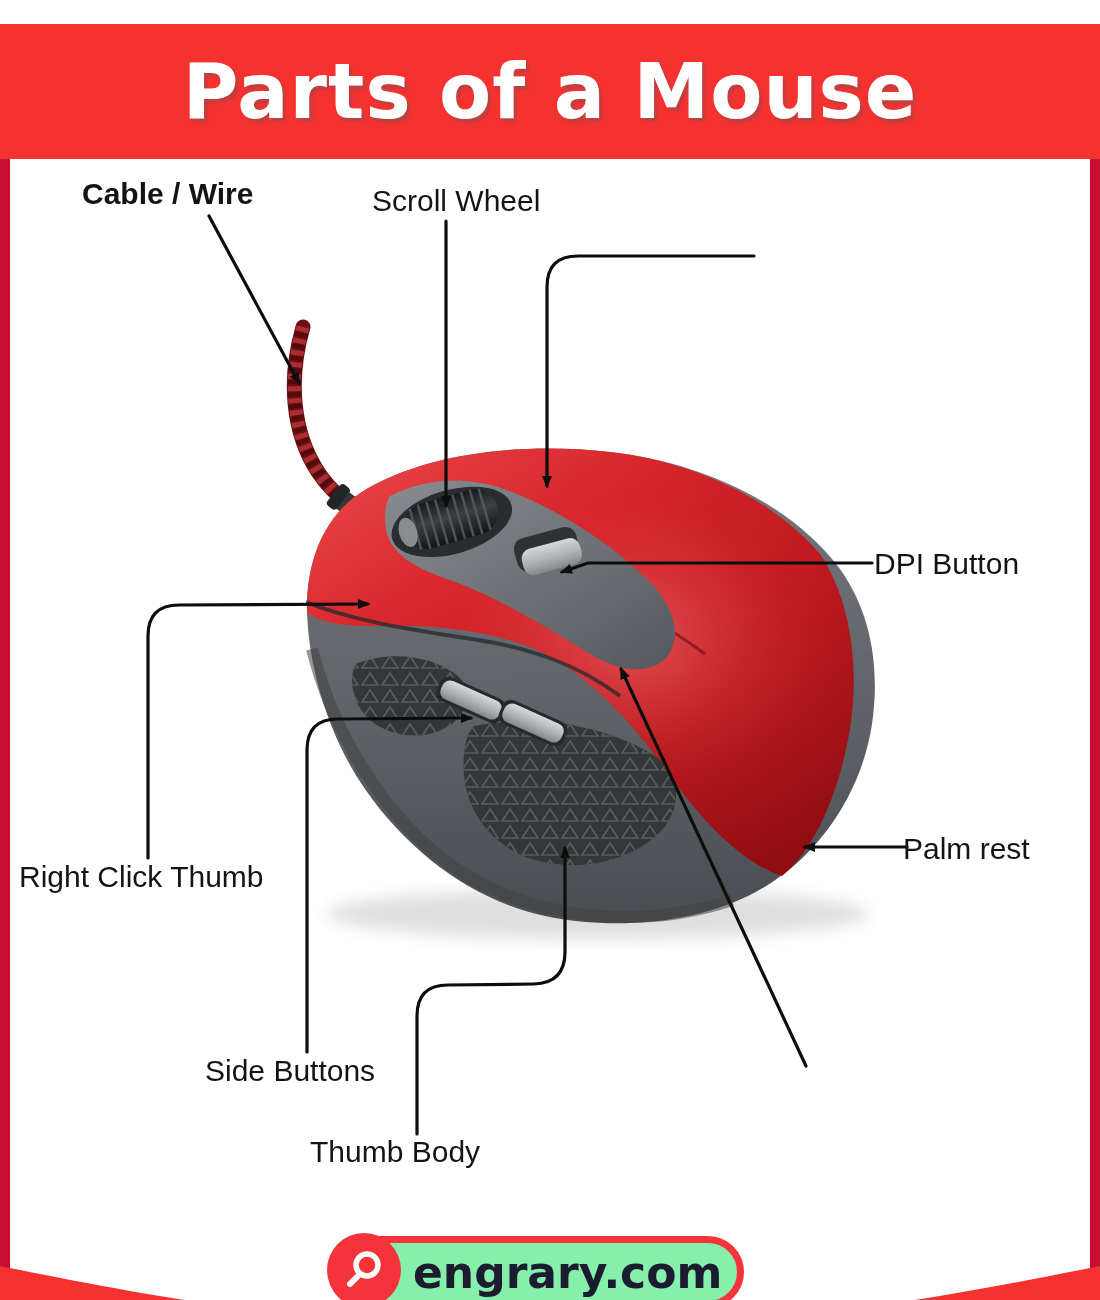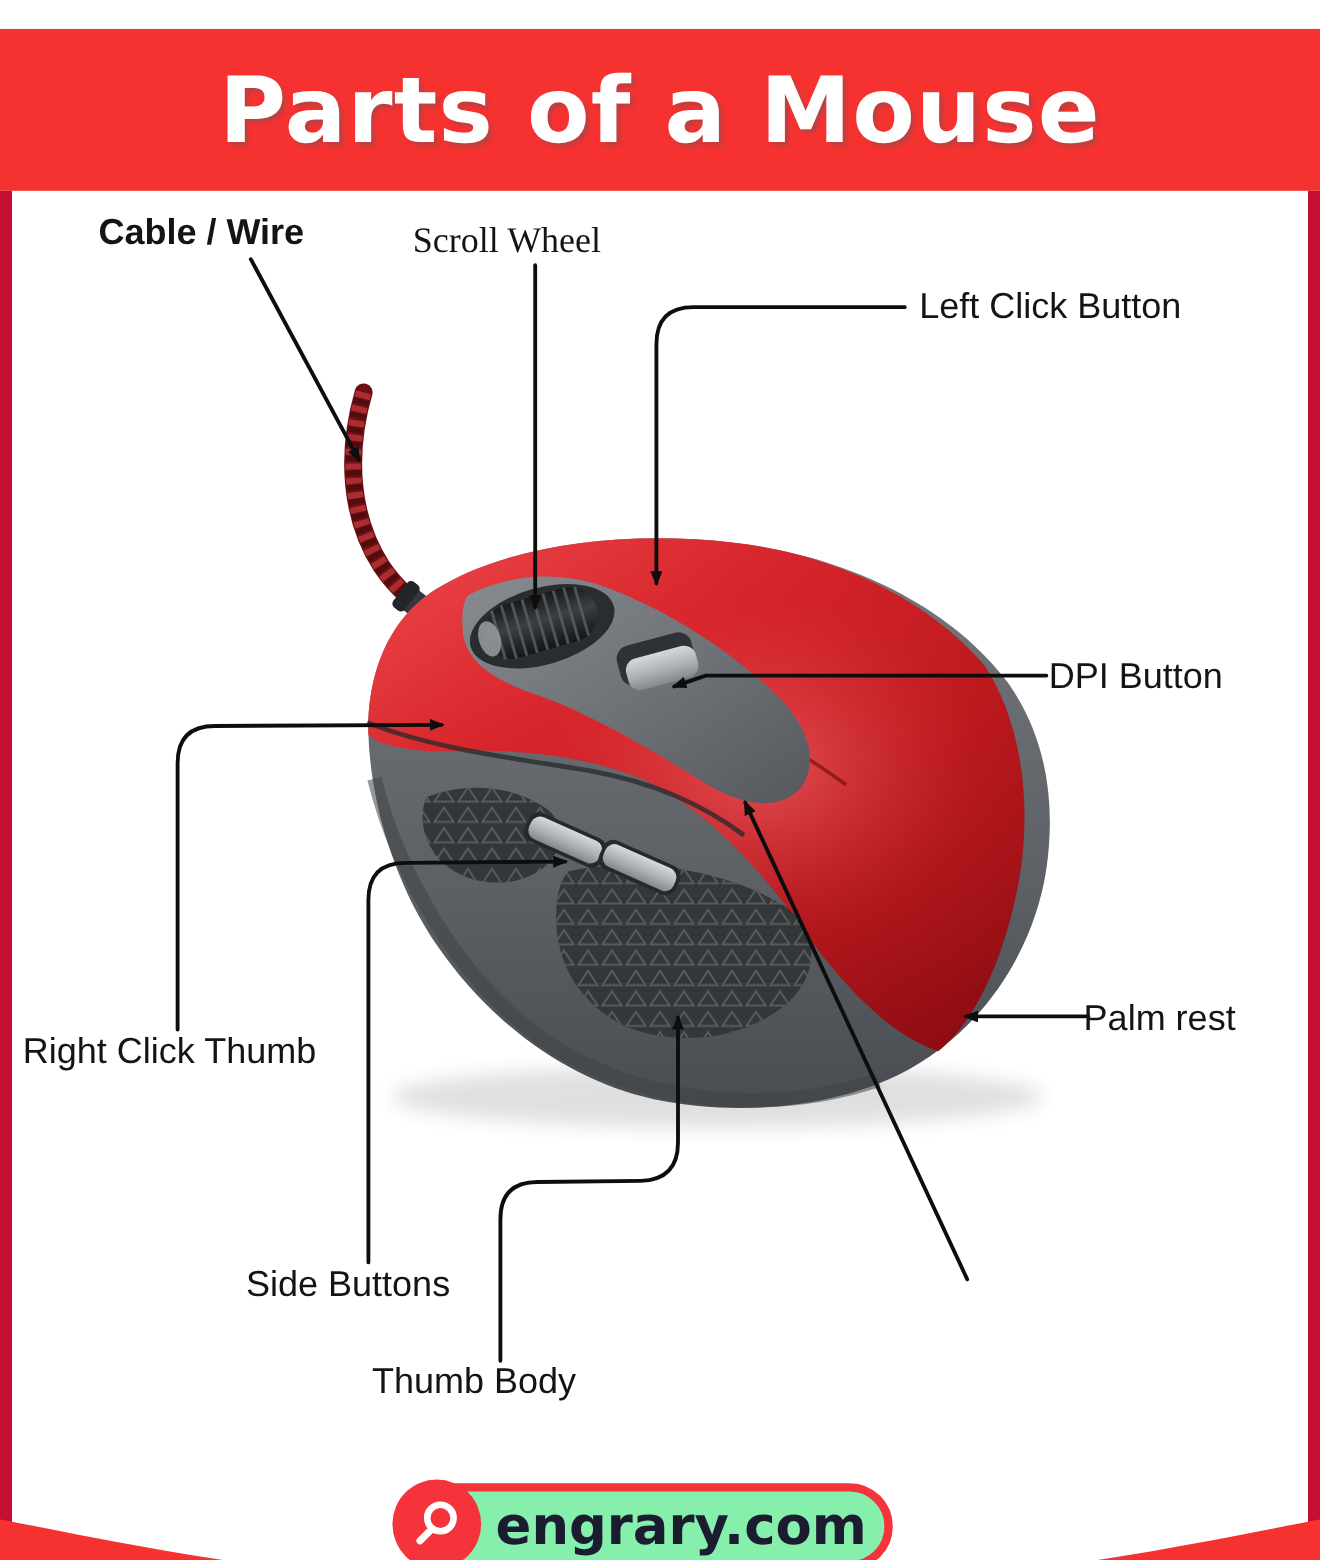--- a/index.html
+++ b/index.html
@@ -228,22 +228,21 @@
       <path d="M 872 539 L 588 539 L 562 548" marker-end="url(#arrow)"></path>
       <path d="M 148 834 L 148 612 Q 148 581 179 581 L 368 580" marker-end="url(#arrow)"></path>
       <path d="M 307 1028 L 307 726 Q 307 695 338 695 L 471 694" marker-end="url(#arrow)"></path>
       <path d="M 417 1110 L 417 992 Q 417 961 448 961 L 534 960 Q 565 959 565 928 L 565 824" marker-end="url(#arrow)"></path>
       <path d="M 806 1042 L 621 645" marker-end="url(#arrow)"></path>
       <path d="M 907 823 L 805 823" marker-end="url(#arrow)"></path>
     </g>
   </svg>
 
   <div class="part-label" style="left:82px;top:154px;font-weight:bold;">Cable / Wire</div>
-  <div class="part-label" style="left:344px;top:161px;font-family:Liberation Serif, serif;">Scroll Wheel</div>
-  <div class="part-label" style="left:766px;top:216px;">Left Click Button</div>
+  <div class="part-label" style="left:372px;top:161px;">Scroll Wheel</div>
   <div class="part-label" style="left:874px;top:524px;">DPI Button</div>
   <div class="part-label" style="left:19px;top:837px;">Right Click Thumb</div>
   <div class="part-label" style="left:205px;top:1031px;">Side Buttons</div>
   <div class="part-label" style="left:310px;top:1112px;">Thumb Body</div>
   <div class="part-label" style="left:903px;top:809px;">Palm rest</div>
 
   <div class="logo-pill">
     <div class="logo-circle">
       <svg width="44" height="44" viewBox="0 0 44 44">
         <circle cx="25" cy="17" r="11" fill="none" stroke="#ffffff" stroke-width="5.5"></circle>

